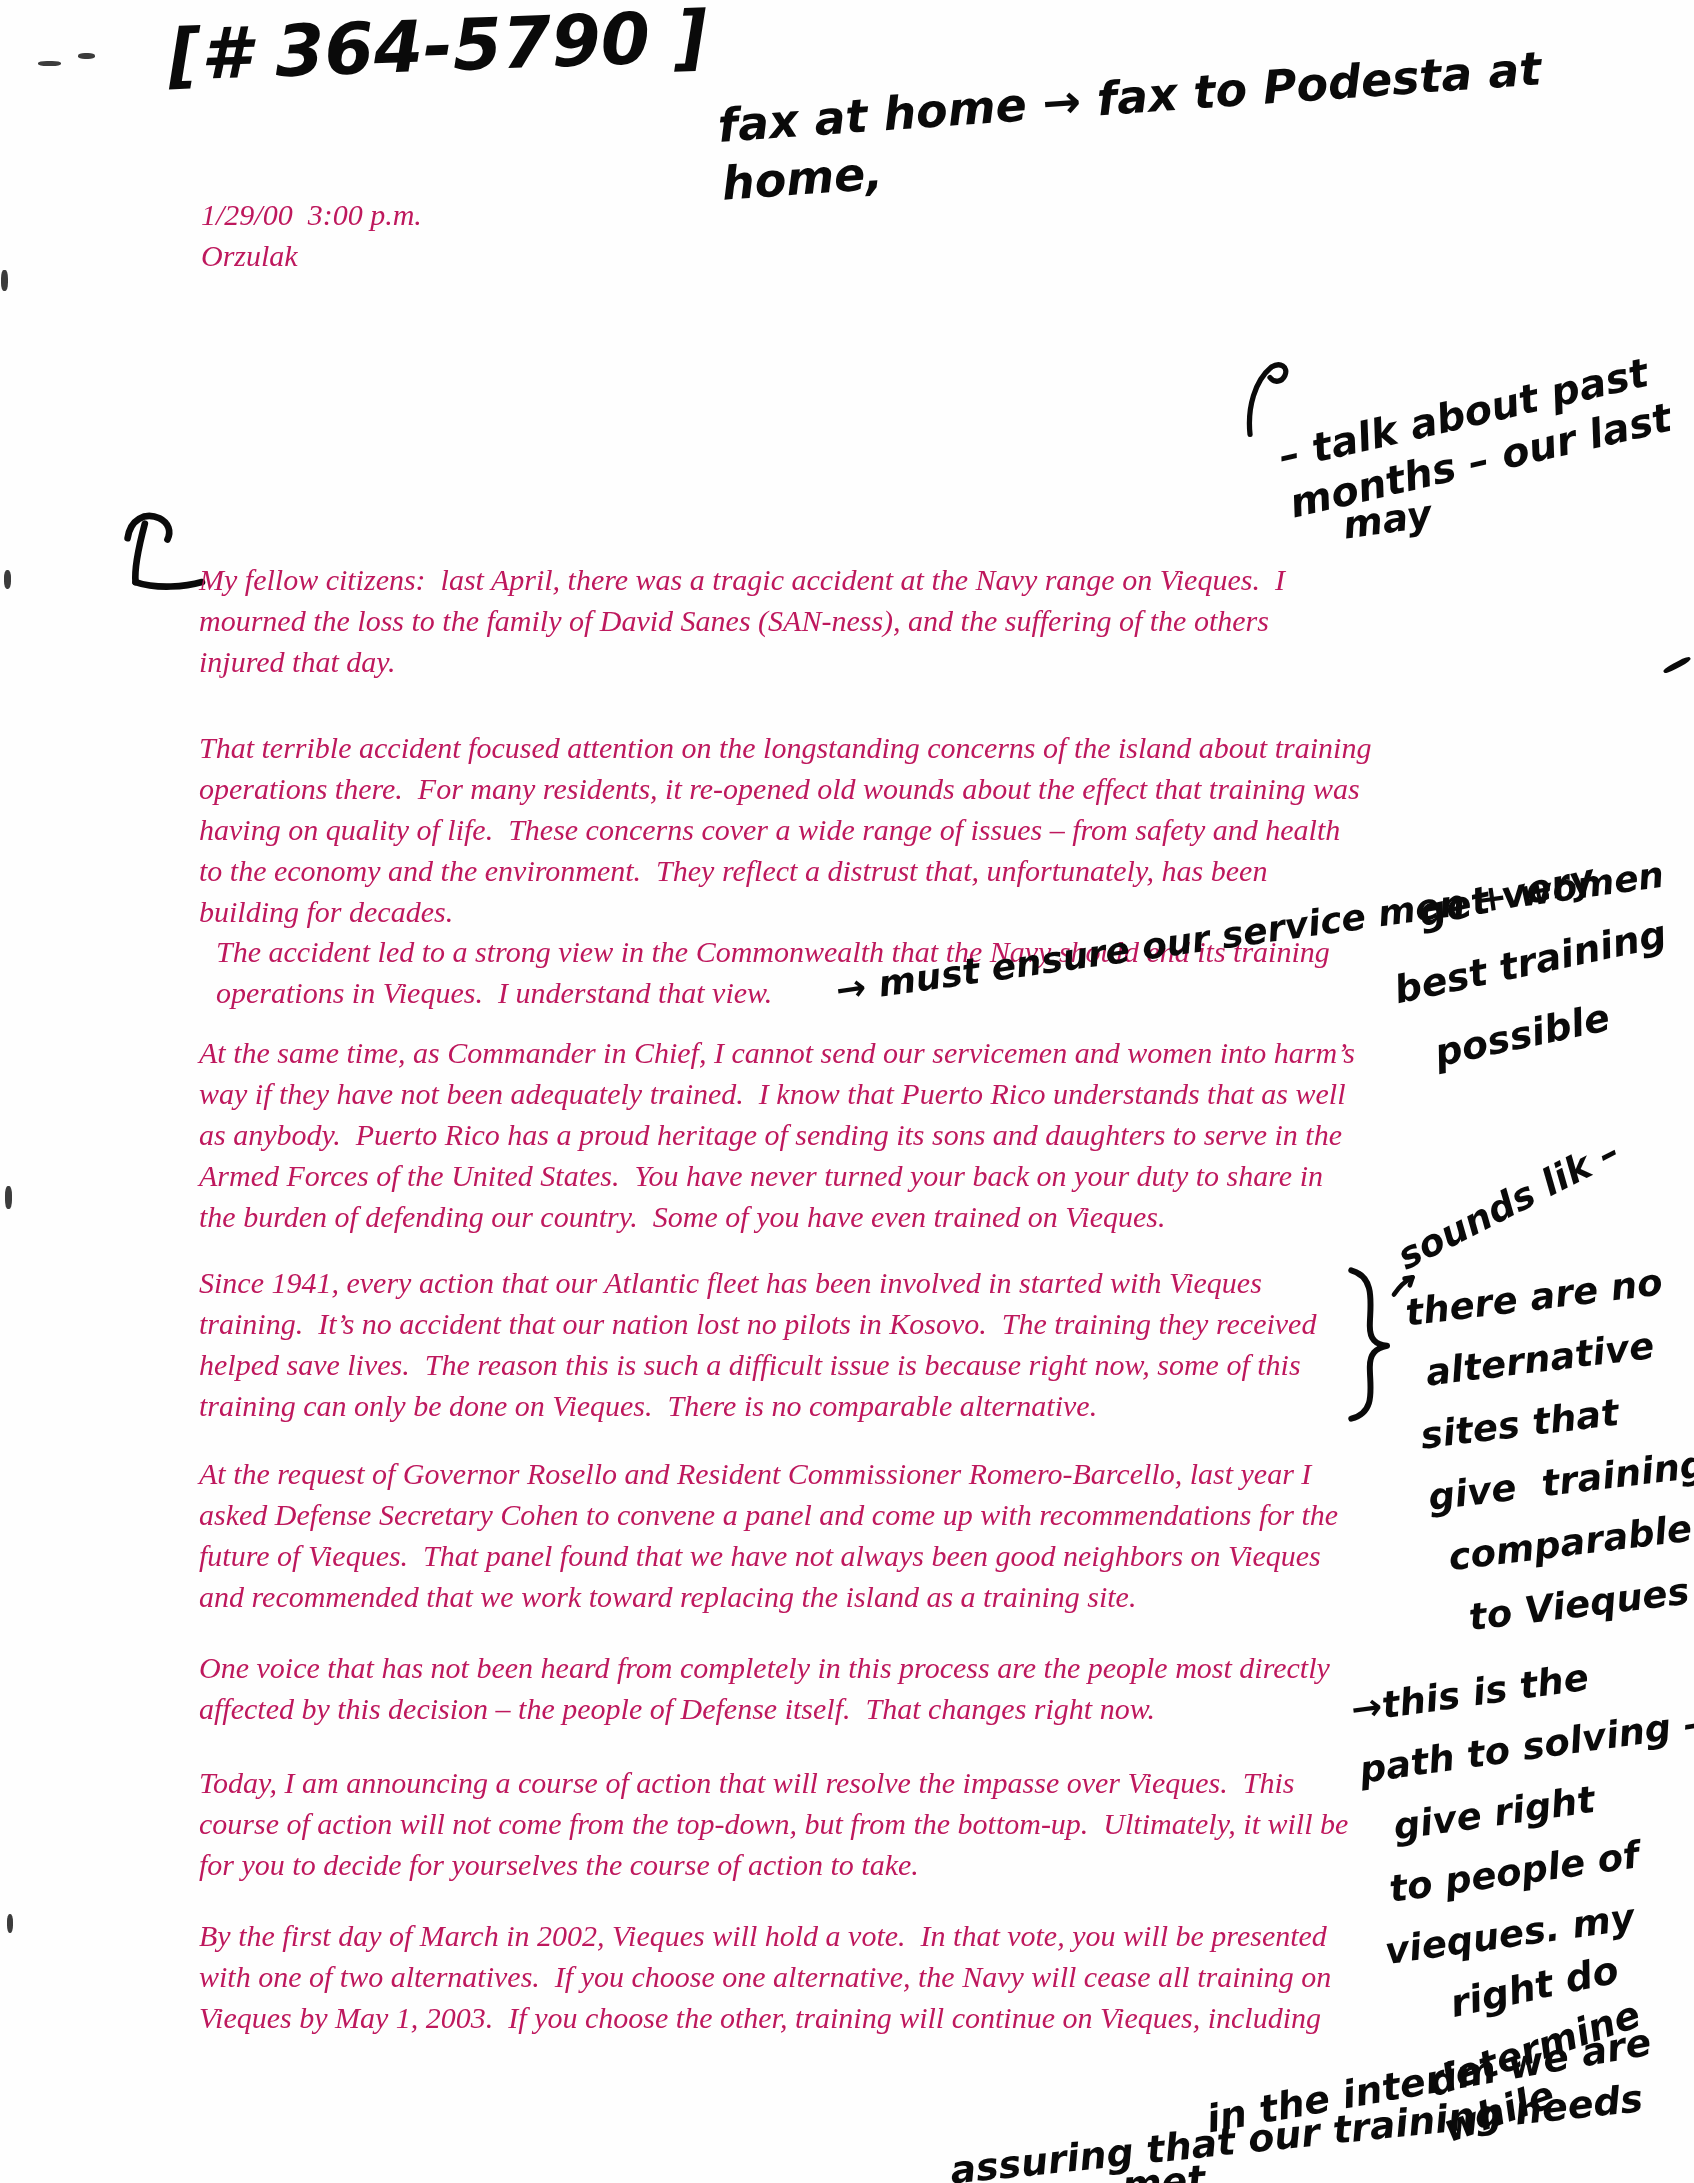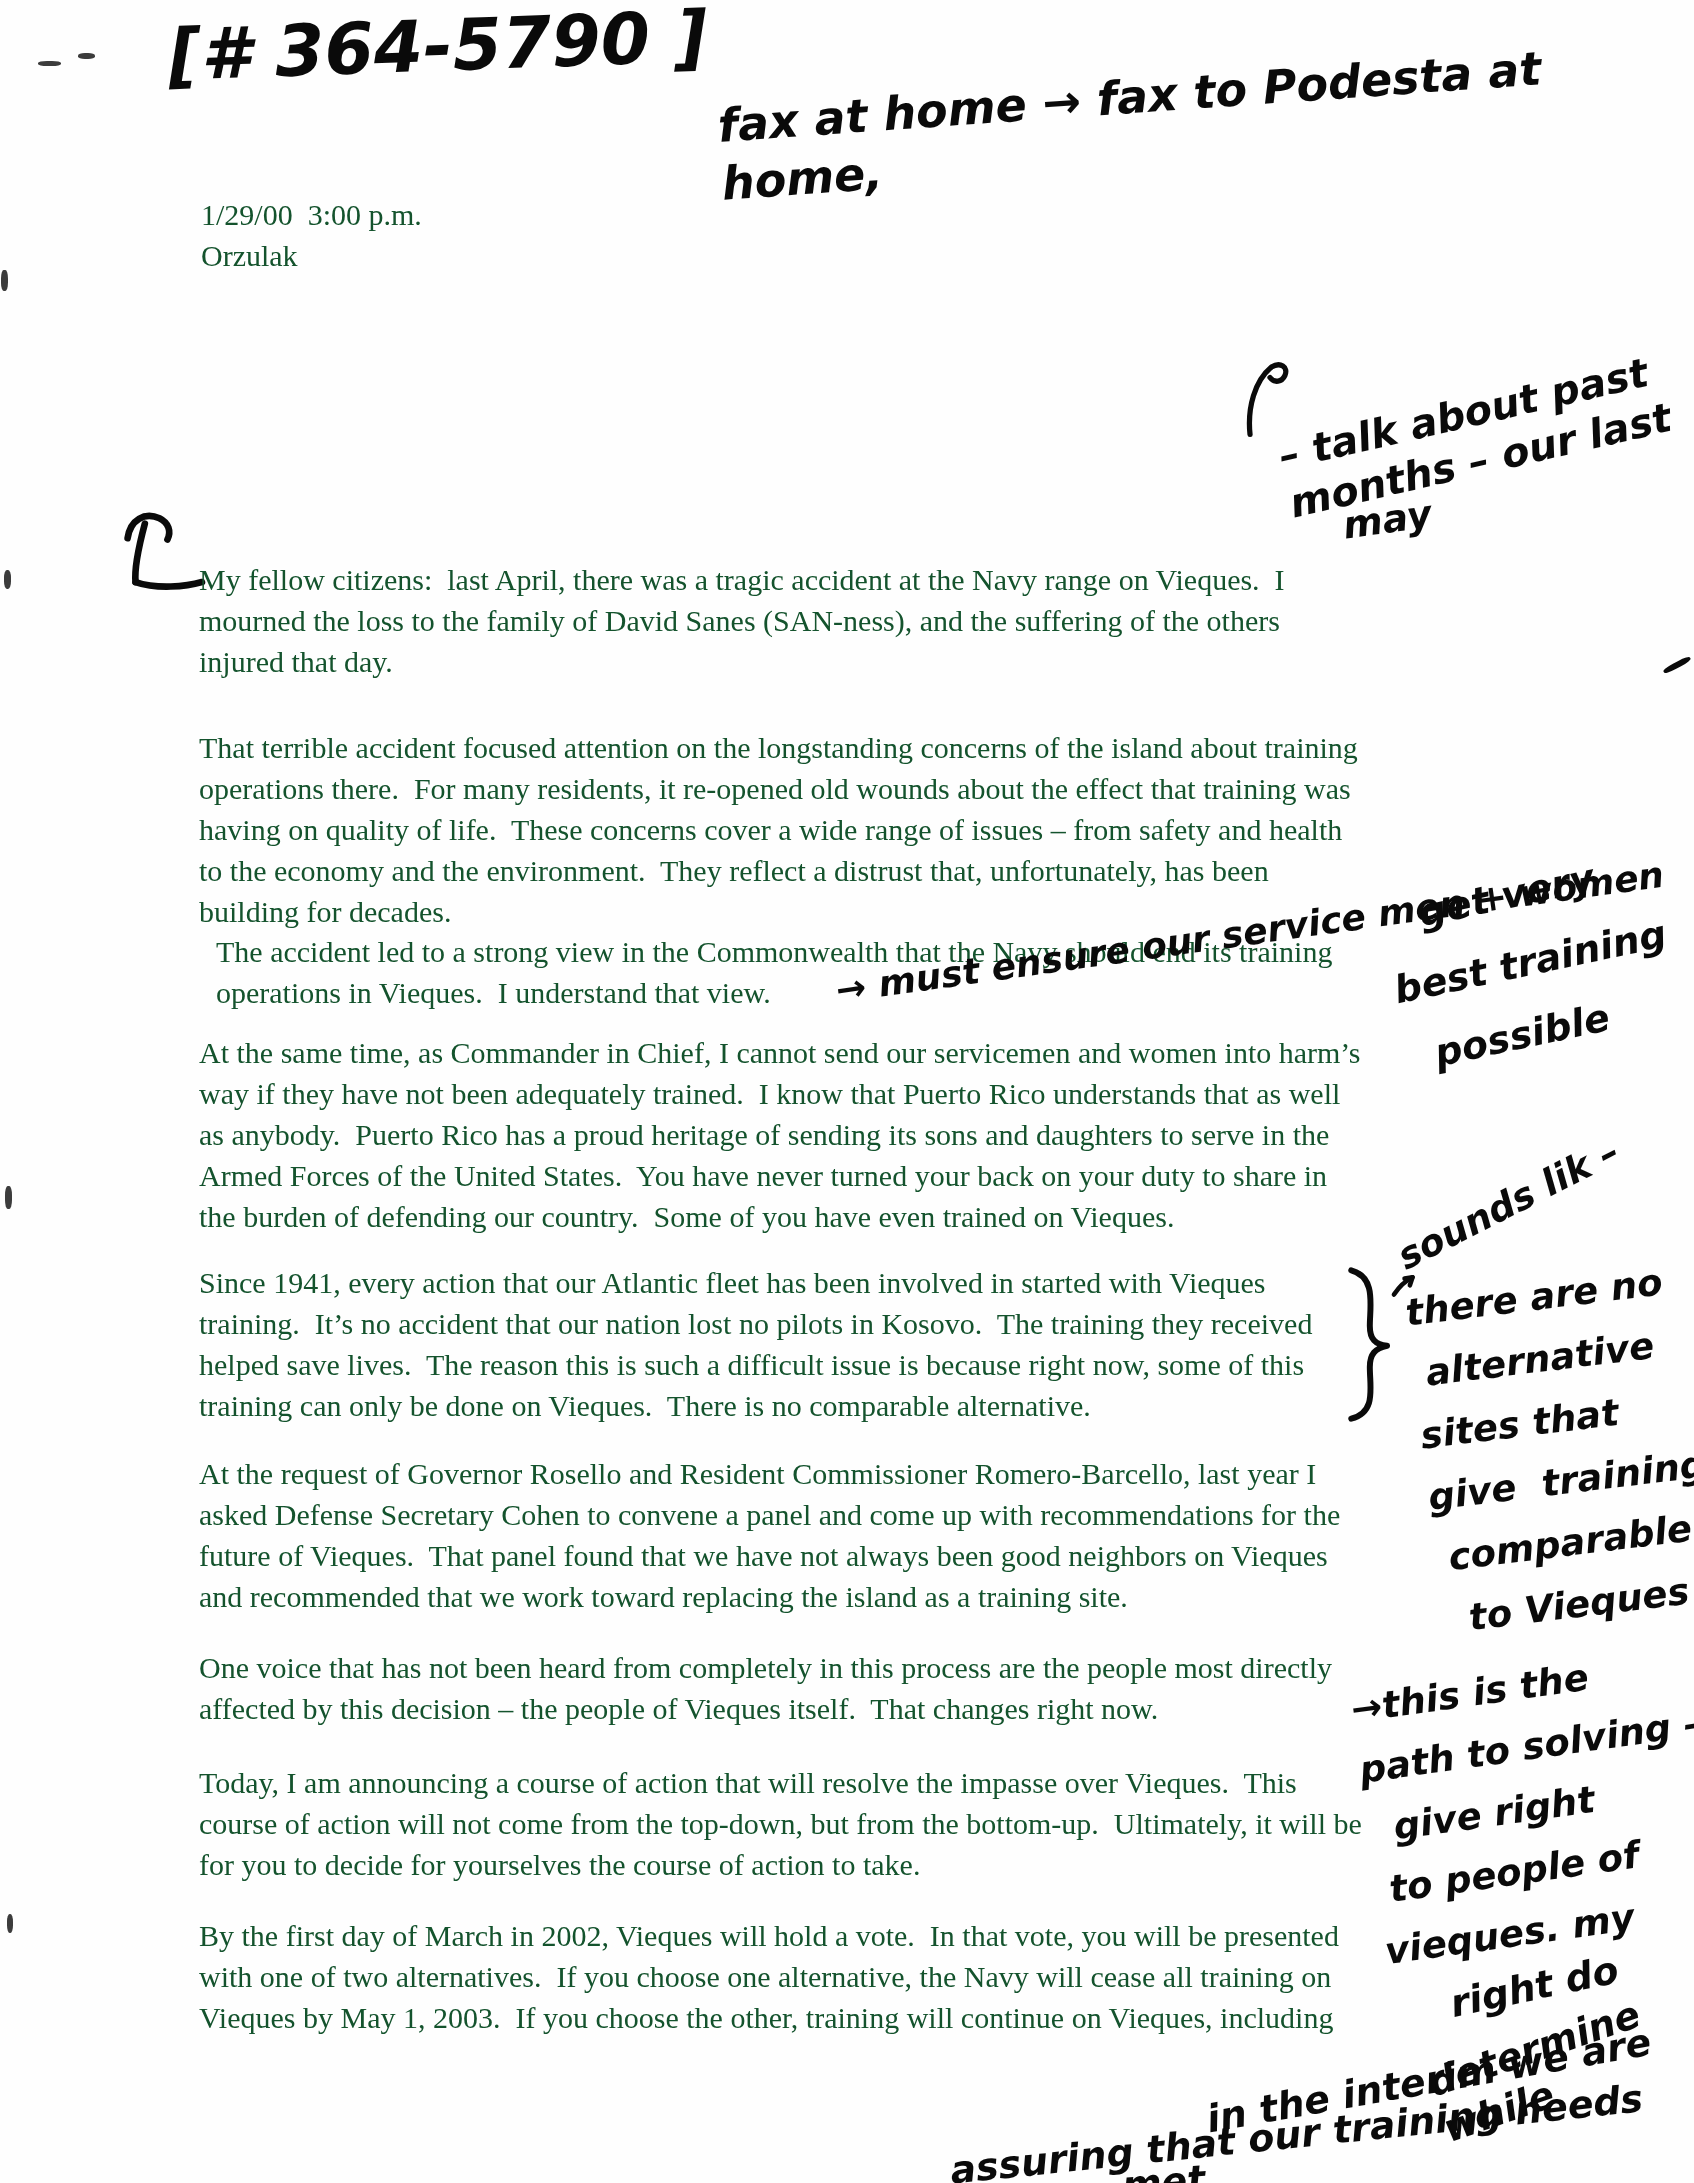--- a/index.html
+++ b/index.html
@@ -9,21 +9,22 @@
     background:#fefefe;
     overflow:hidden;
     color:#0a0a0a;
   }
   .typed{
     position:absolute;
     font-family:"Liberation Serif",serif;
     font-size:30px;
     line-height:41px;
     white-space:pre-wrap;
-    color:#14532d;
+    color:#be185d;
+    font-style:italic;
   }
   .title{
     font-weight:bold;
     font-size:32px;
     line-height:42px;
     text-align:center;
   }
   .hw{
     position:absolute;
     font-family:"DejaVu Sans",sans-serif;
@@ -126,21 +127,21 @@
 give  training
  comparable
   to Vieques</div>
 
   <div class="typed" style="left:199px;top:1453px;">At the request of Governor Rosello and Resident Commissioner Romero-Barcello, last year I
 asked Defense Secretary Cohen to convene a panel and come up with recommendations for the
 future of Vieques.  That panel found that we have not always been good neighbors on Vieques
 and recommended that we work toward replacing the island as a training site.</div>
 
   <div class="typed" style="left:199px;top:1647px;">One voice that has not been heard from completely in this process are the people most directly
-affected by this decision – the people of Vieques itself.  That changes right now.</div>
+affected by this decision – the people of Defense itself.  That changes right now.</div>
 
   <div class="hw" style="left:1347px;top:1680px;font-size:37px;line-height:61px;transform:rotate(-8deg);">→this is the
 path to solving –
   give right
  to people of
 vieques. my</div>
 
   <div class="typed" style="left:199px;top:1762px;">Today, I am announcing a course of action that will resolve the impasse over Vieques.  This
 course of action will not come from the top-down, but from the bottom-up.  Ultimately, it will be
 for you to decide for yourselves the course of action to take.</div>

